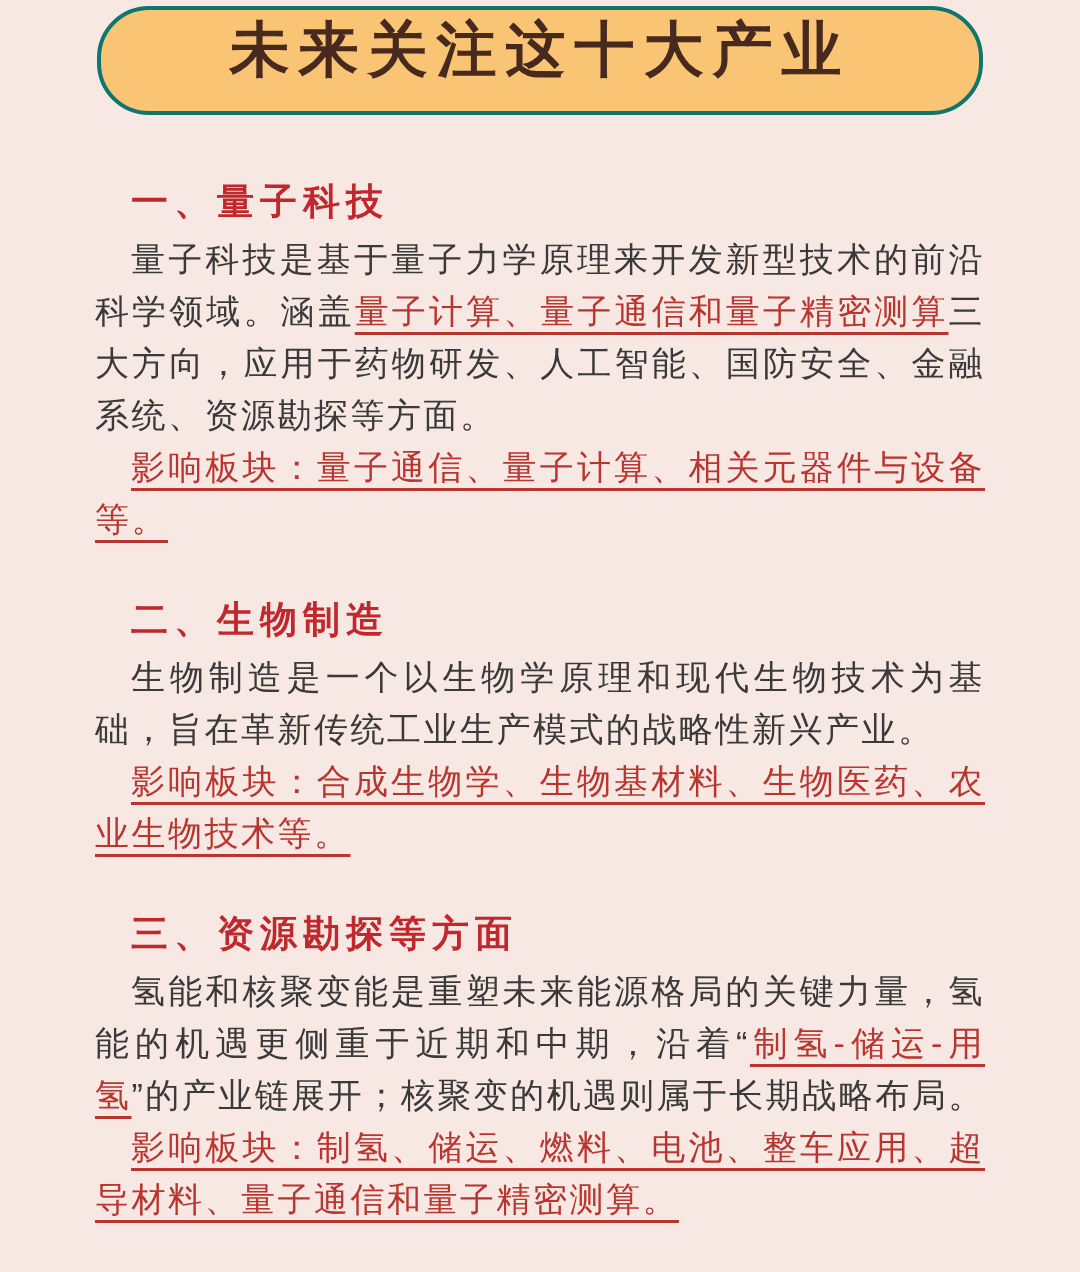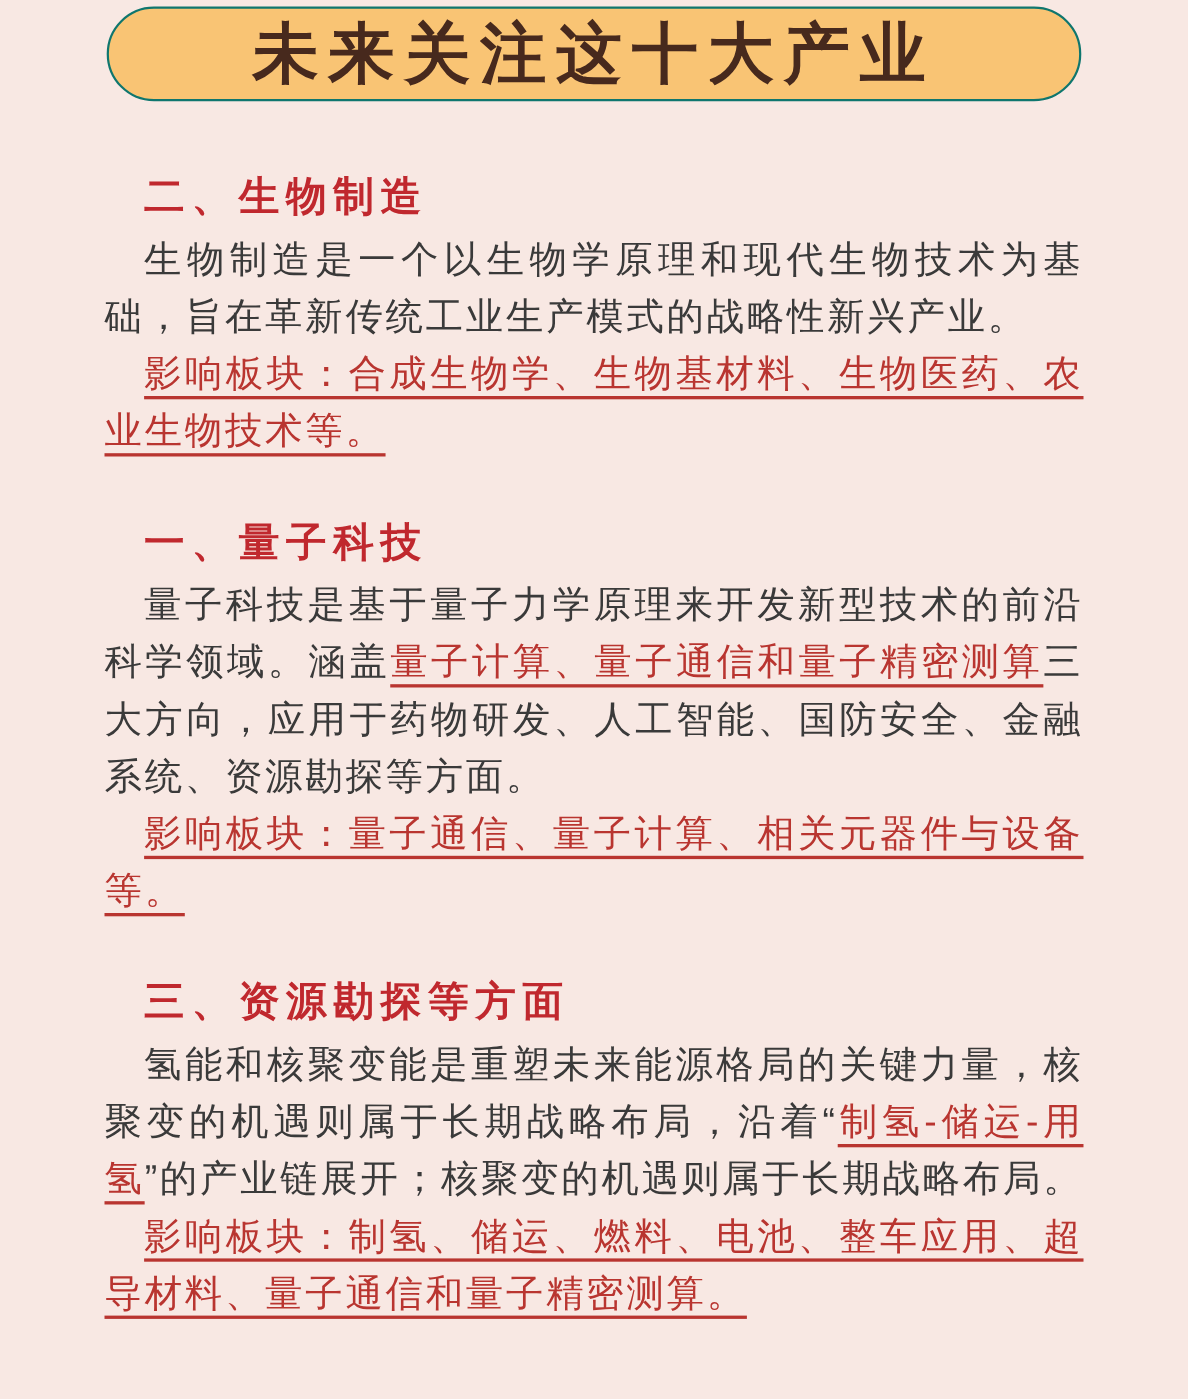--- a/index.html
+++ b/index.html
@@ -8,26 +8,26 @@
     width: 1080px;
     height: 1272px;
     background: #f8e8e3;
     overflow: hidden;
     font-family: "Liberation Sans", sans-serif;
   }
   .banner {
     box-sizing: border-box;
     margin: 6px auto 0 auto;
     width: 886px;
-    height: 86px;
+    height: 109px;
     background: #f9c474;
-    border: 2px solid #0f766e;
+    border: 4px solid #0f766e;
     border-radius: 52px;
     display: flex;
-    align-items: flex-end;
+    align-items: flex-start;
     justify-content: center;
   }
   .banner-text {
     font-size: 60px;
     font-weight: 700;
     color: #47291d;
     letter-spacing: 9px;
     white-space: nowrap;
   }
   .content {
@@ -65,28 +65,28 @@
 </style>
 </head>
 <body>
 
 <div class="page">
   <div class="banner">
     <span class="banner-text">未来关注这十大产业</span>
   </div>
   <main class="content">
       <section class="section">
+        <h2 class="heading">一、量子科技</h2>
+        <p class="para"><span class="plain">量子科技是基于量子力学原理来开发新型技术的前沿科学领域。涵盖</span><span class="hl">量子计算、量子通信和量子精密测算</span><span class="plain">三大方向，应用于药物研发、人工智能、国防安全、金融系统、资源勘探等方面。</span></p>
+        <p class="para"><span class="hl">影响板块：量子通信、量子计算、相关元器件与设备等。</span></p>
+      </section>
+      <section class="section">
         <h2 class="heading">二、生物制造</h2>
         <p class="para"><span class="plain">生物制造是一个以生物学原理和现代生物技术为基础，旨在革新传统工业生产模式的战略性新兴产业。</span></p>
         <p class="para"><span class="hl">影响板块：合成生物学、生物基材料、生物医药、农业生物技术等。</span></p>
       </section>
       <section class="section">
-        <h2 class="heading">一、量子科技</h2>
-        <p class="para"><span class="plain">量子科技是基于量子力学原理来开发新型技术的前沿科学领域。涵盖</span><span class="hl">量子计算、量子通信和量子精密测算</span><span class="plain">三大方向，应用于药物研发、人工智能、国防安全、金融系统、资源勘探等方面。</span></p>
-        <p class="para"><span class="hl">影响板块：量子通信、量子计算、相关元器件与设备等。</span></p>
-      </section>
-      <section class="section">
         <h2 class="heading">三、资源勘探等方面</h2>
-        <p class="para"><span class="plain">氢能和核聚变能是重塑未来能源格局的关键力量，核聚变的机遇则属于长期战略布局，沿着“</span><span class="hl">制氢-储运-用氢</span><span class="plain">”的产业链展开；核聚变的机遇则属于长期战略布局。</span></p>
+        <p class="para"><span class="plain">氢能和核聚变能是重塑未来能源格局的关键力量，氢能的机遇更侧重于近期和中期，沿着“</span><span class="hl">制氢-储运-用氢</span><span class="plain">”的产业链展开；核聚变的机遇则属于长期战略布局。</span></p>
         <p class="para"><span class="hl">影响板块：制氢、储运、燃料、电池、整车应用、超导材料、量子通信和量子精密测算。</span></p>
       </section>
     </main>
 </div>
 
 </body></html>

